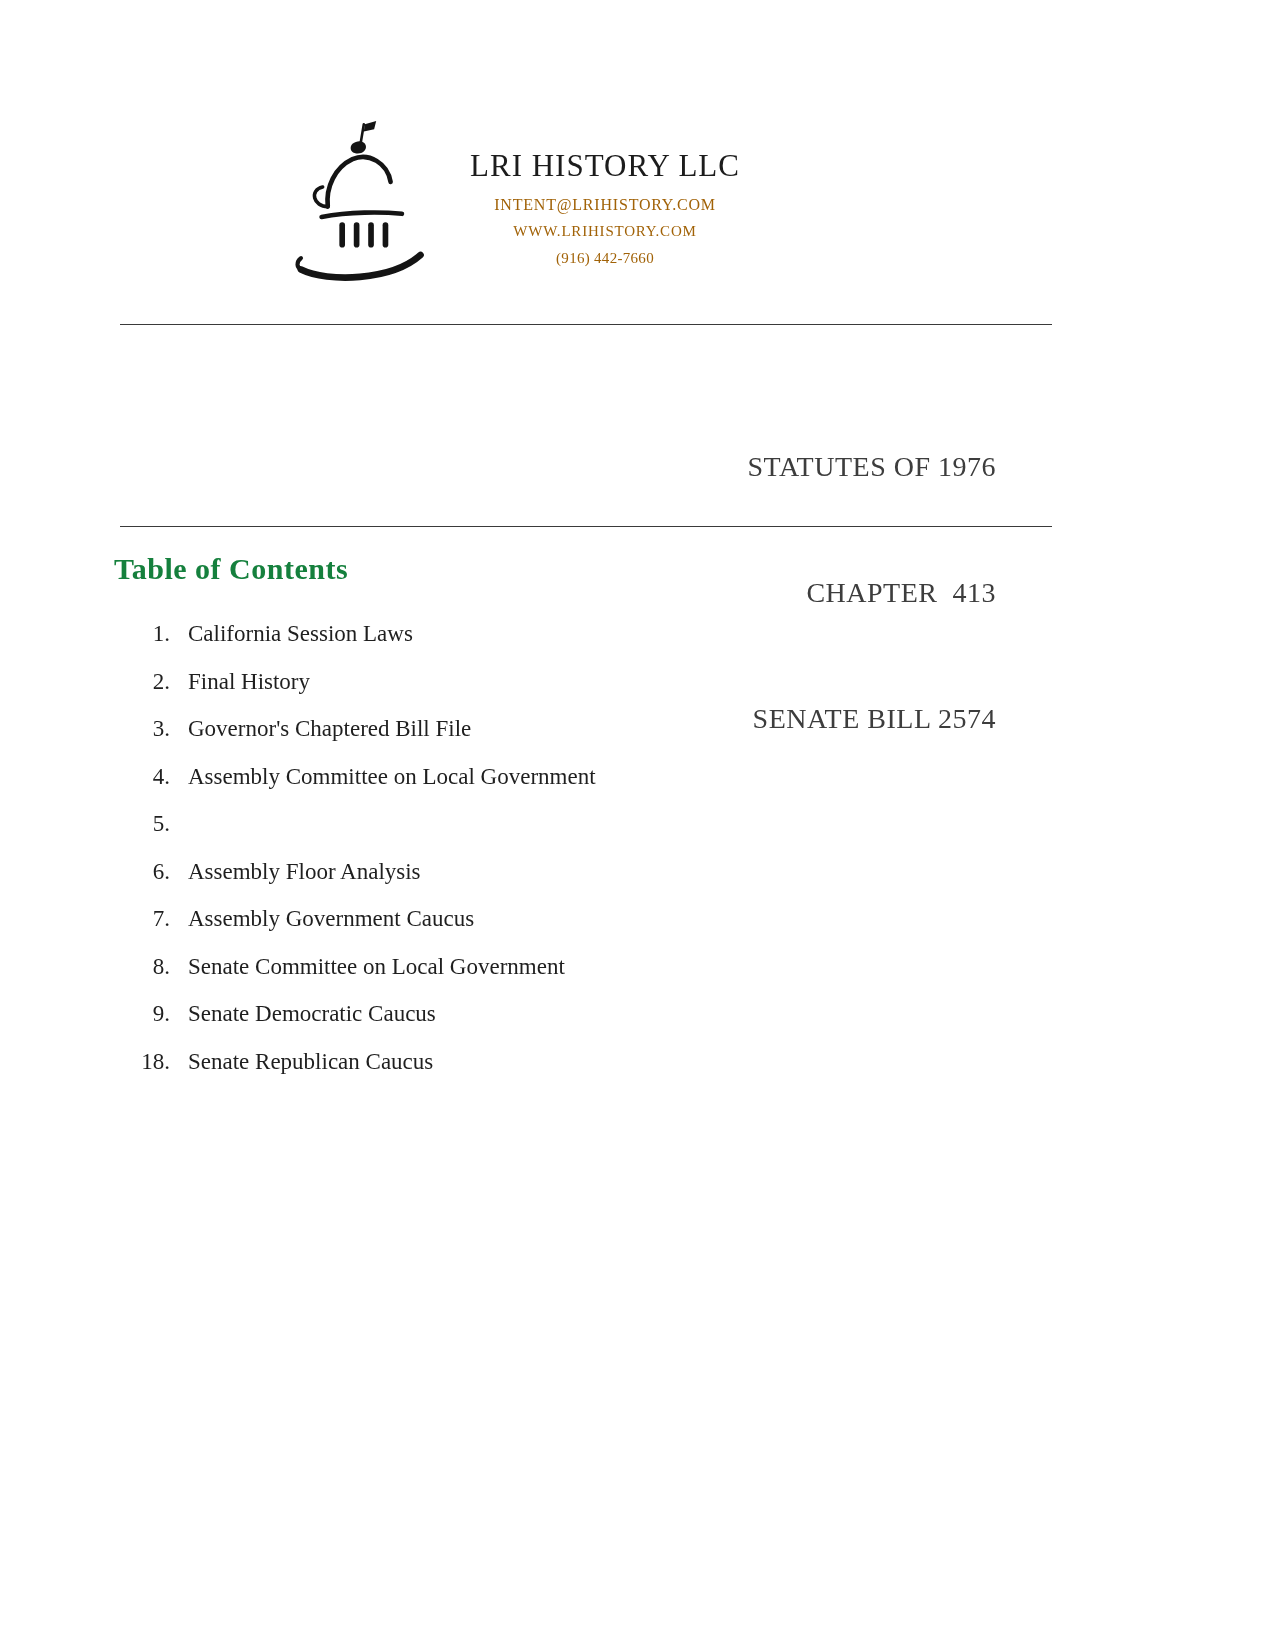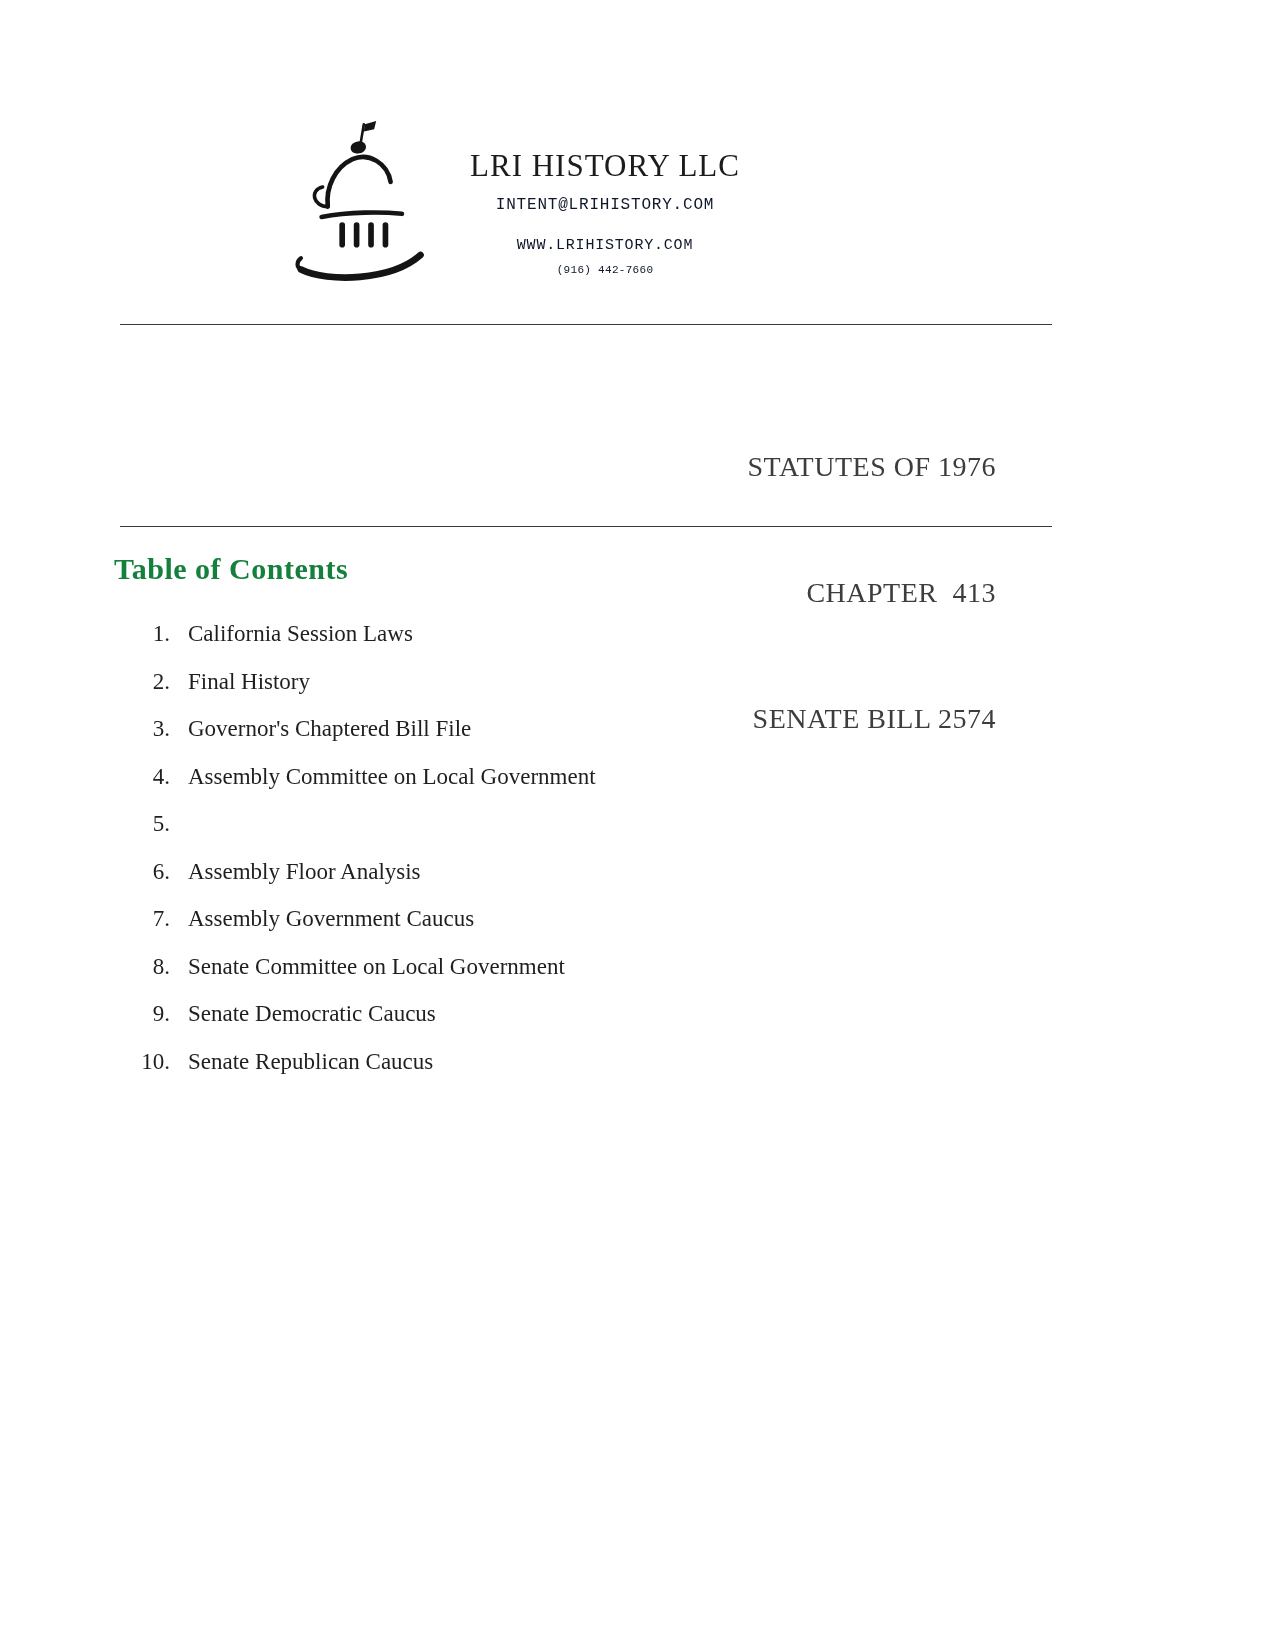--- a/index.html
+++ b/index.html
@@ -36,29 +36,28 @@
   }
   .company-name {
     font-size: 31px;
     letter-spacing: 1px;
     color: #1c1c1c;
   }
   .contact-line {
     font-size: 16px;
     letter-spacing: 0.8px;
     margin-top: 12px;
-    color: #0f172a;
-    font-family: Liberation Mono, monospace;
+    color: #a16207;
   }
   .contact-line.small {
     font-size: 15px;
-    margin-top: 23px;
+    margin-top: 9px;
   }
   .contact-line.phone {
-    font-size: 11px;
+    font-size: 15px;
     margin-top: 10px;
     letter-spacing: 0.3px;
   }
 
   
   .rule {
     position: absolute;
     left: 120px;
     width: 932px;
     border: none;
@@ -193,18 +192,18 @@
     </div>
     <div class="toc-item">
       <span class="toc-num">8.</span>
       <span class="toc-label">Senate Committee on Local Government</span>
     </div>
     <div class="toc-item">
       <span class="toc-num">9.</span>
       <span class="toc-label">Senate Democratic Caucus</span>
     </div>
     <div class="toc-item">
-      <span class="toc-num">10.</span>
+      <span class="toc-num">18.</span>
       <span class="toc-label">Senate Republican Caucus</span>
     </div>
   </div>
 
 </div>
 
 </body></html>

